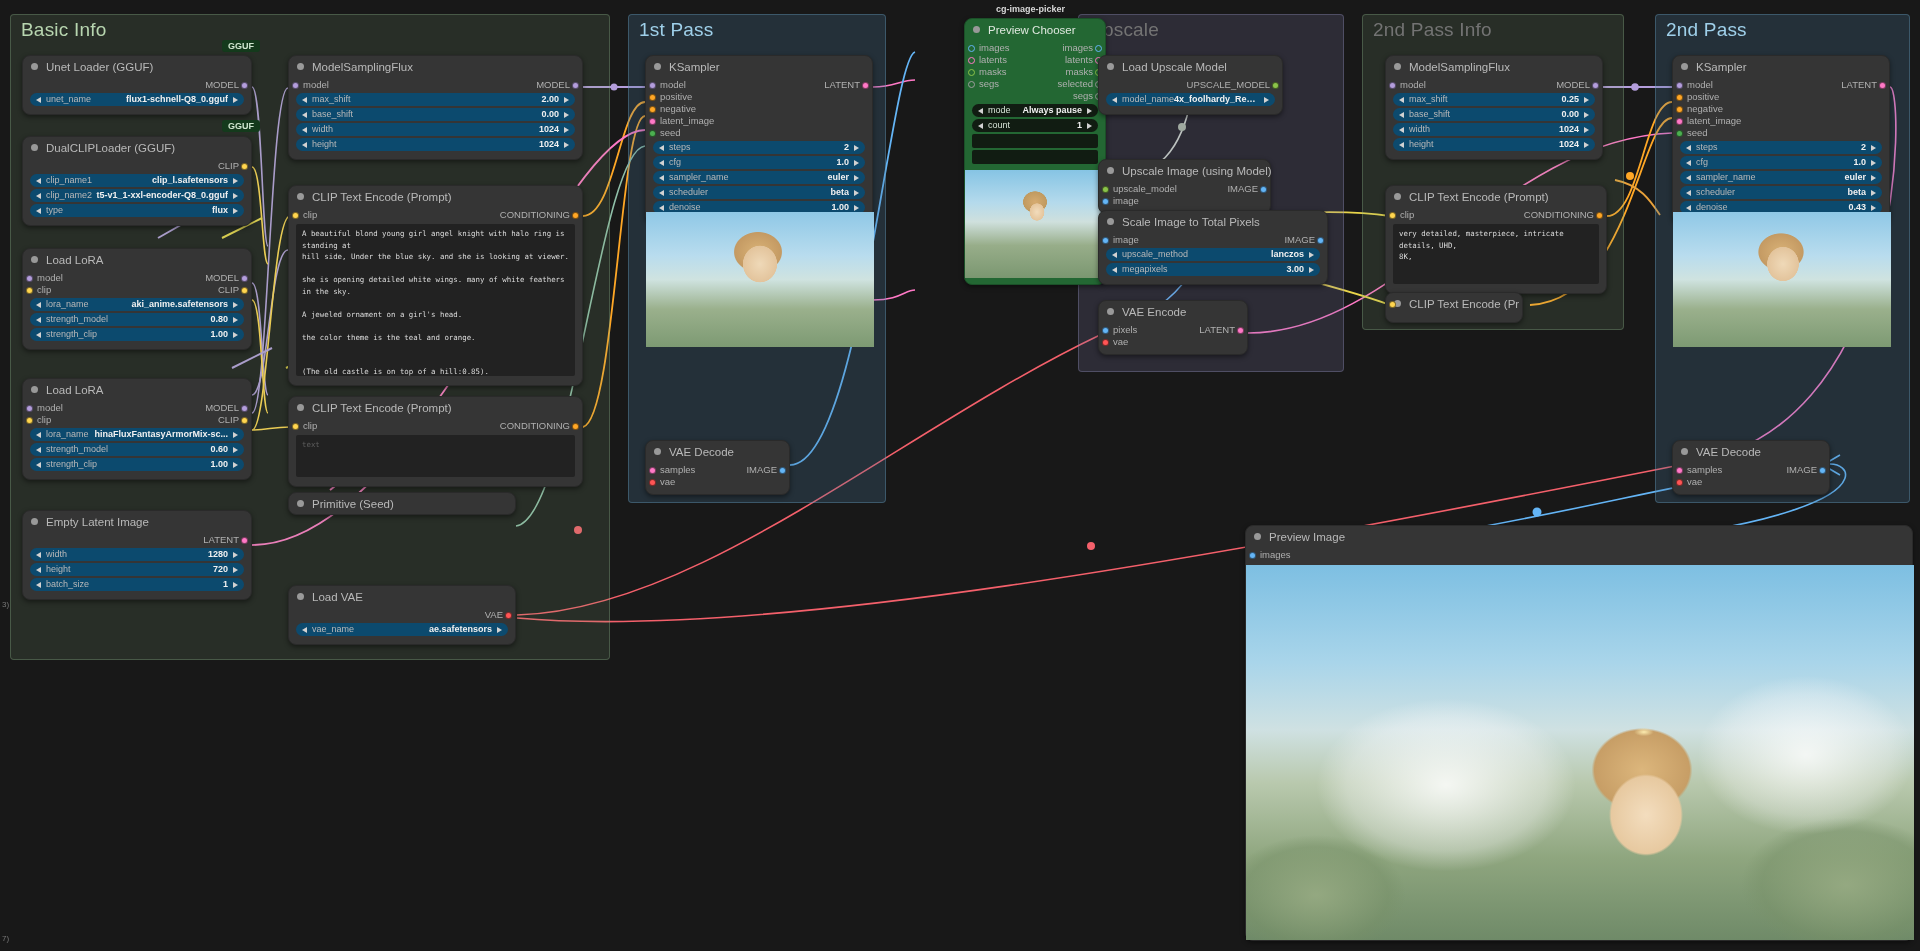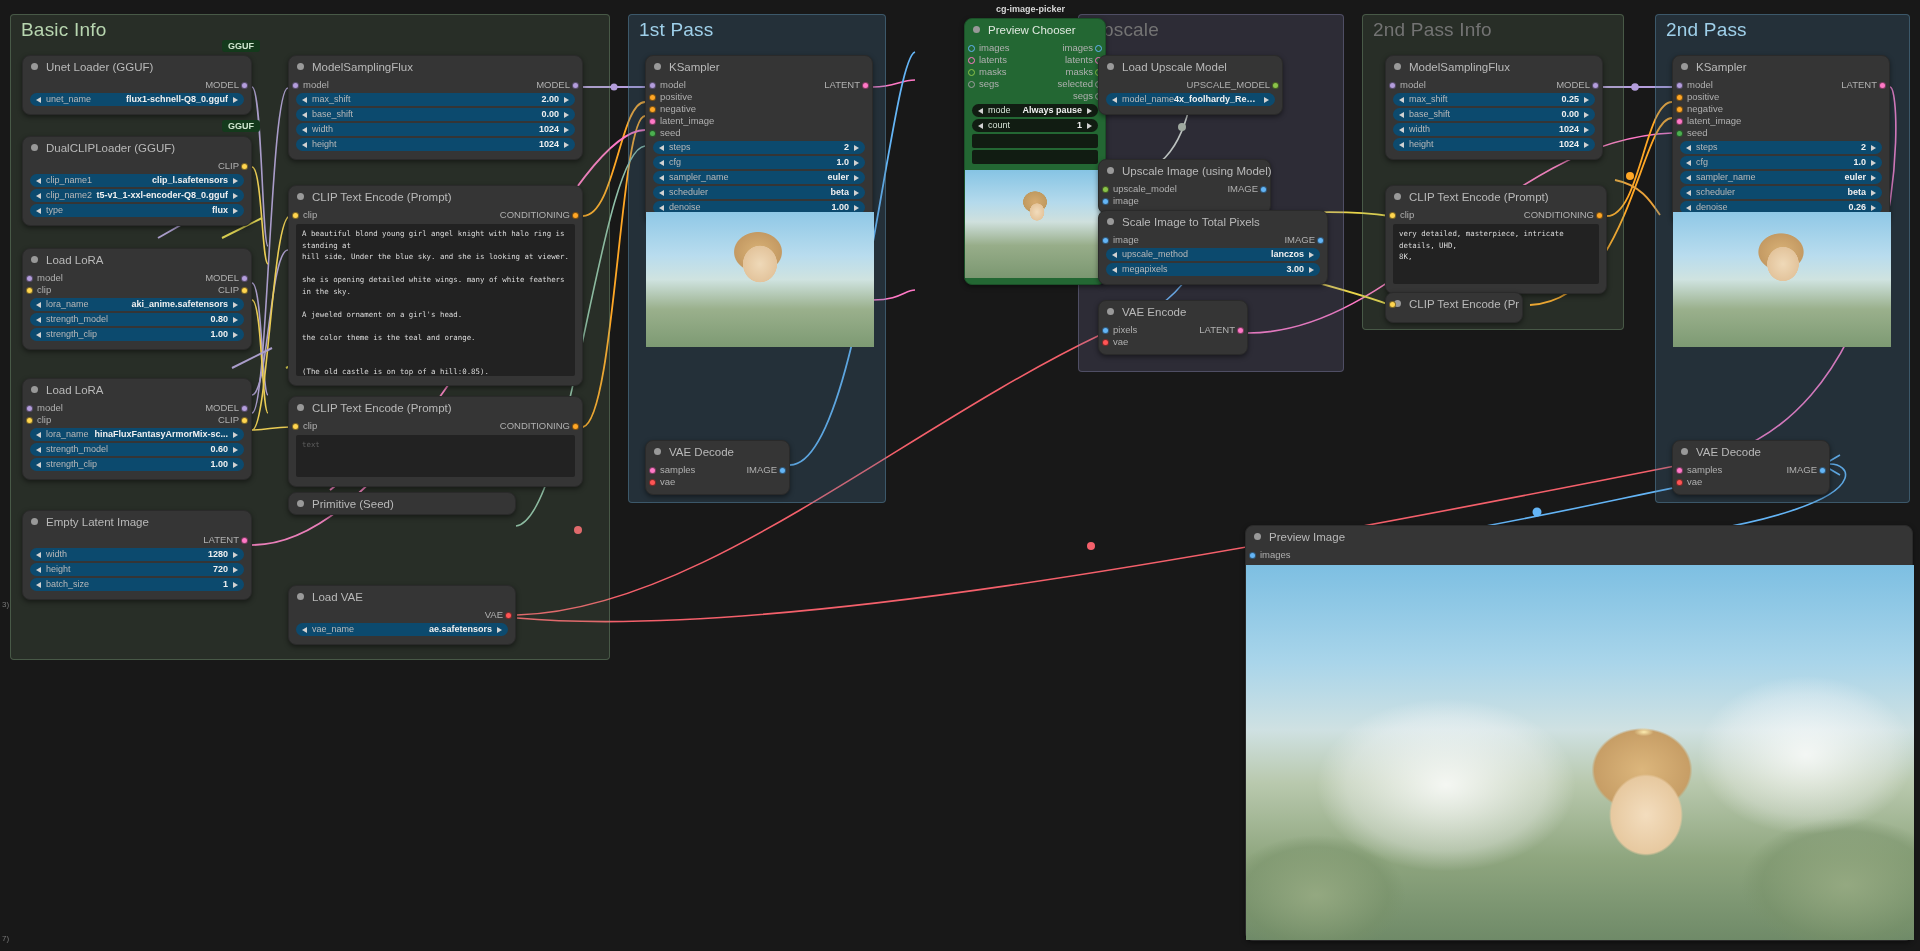--- a/index.html
+++ b/index.html
@@ -845,21 +845,21 @@
       </div>
       <div class="widget">
         <span class="arr-l"></span>
         <span class="w-name">scheduler</span>
         <span class="w-val">beta</span>
         <span class="arr-r"></span>
       </div>
       <div class="widget">
         <span class="arr-l"></span>
         <span class="w-name">denoise</span>
-        <span class="w-val">0.26</span>
+        <span class="w-val">0.43</span>
         <span class="arr-r"></span>
       </div>
       <div class="imgbox" style="left:0; top:135px; width:218px; height:135px;
                   background:
                   radial-gradient(ellipse 26px 28px at 110px 52px, #efd9b8 0%, #e3c49c 60%, transparent 62%),
                   radial-gradient(ellipse 34px 28px at 108px 40px, #d9b277 0%, #c49a63 65%, transparent 68%),
                   linear-gradient(180deg,#8fc8e6 0%, #b8dcee 32%, #cfe3e0 50%, #9ab08c 72%, #7d9a73 100%);"></div>
     </div>
   </div>
 

